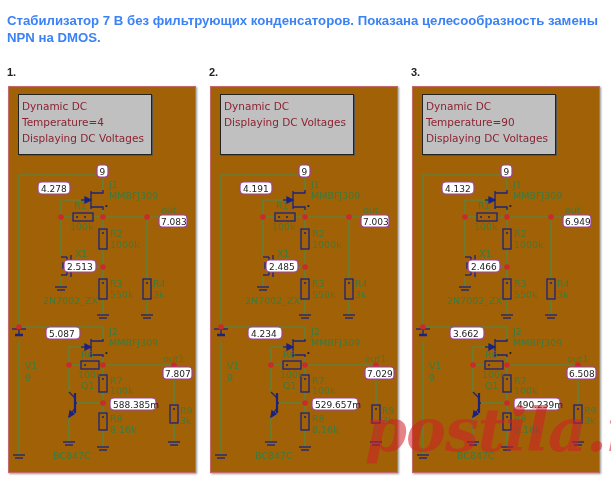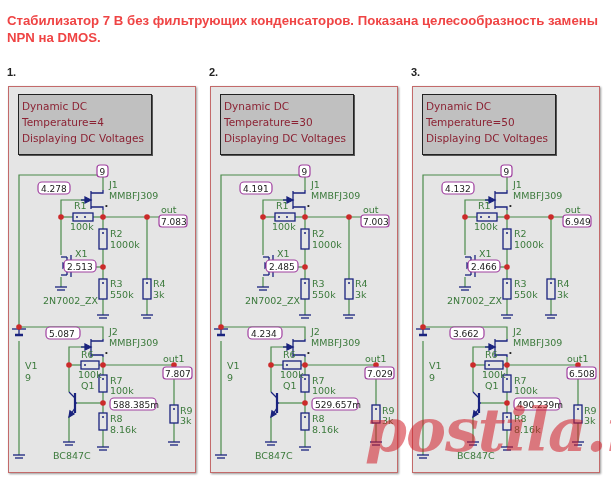--- a/index.html
+++ b/index.html
@@ -1,19 +1,19 @@
 <!DOCTYPE html>
 <html><head>
 <meta charset="utf-8">
 <style>
   html, body { margin:0; padding:0; background:#ffffff; }
   body { width:611px; height:480px; position:relative; overflow:hidden; font-family:"Liberation Sans", sans-serif; }
-  .title { position:absolute; left:7px; top:12px; width:600px; font-size:13.2px; font-weight:bold; line-height:17px; color:#ef4444; }
+  .title { position:absolute; left:7px; top:12px; width:600px; font-size:13.2px; font-weight:bold; line-height:17px; color:#3b82f6; }
   .panel-num { position:absolute; font-size:11px; font-weight:bold; color:#222; }
-  .panel { position:absolute; top:86px; width:186px; height:385px; border:1px solid #c36a6a; box-shadow:1px 1px 2px #999; background:#e5e5e5;text-decoration:underline; }
+  .panel { position:absolute; top:86px; width:186px; height:385px; border:1px solid #c36a6a; box-shadow:1px 1px 2px #999; background:#a16207;text-decoration:underline; }
   .infobox { position:absolute; left:9px; top:7px; width:134px; height:61px; background:#c0c0c0; border:1px solid #222; box-shadow:1px 1px 0 #555; color:#8b2233; font-family:"DejaVu Sans", sans-serif; font-size:10.5px; line-height:16px; padding:3px 0 0 3px; box-sizing:border-box; }
   .infobox div { white-space:nowrap; }
   svg { position:absolute; left:0; top:0; }
   .lbl { font-family:"DejaVu Sans", sans-serif; font-size:9.5px; fill:#3c7a3c; }
   .val { font-family:"DejaVu Sans", sans-serif; font-size:9px; fill:#222; }
   .watermark { position:absolute; left:365px; top:395px; font-family:"DejaVu Serif", serif; font-style:italic; font-weight:bold; font-size:60px; color:rgba(210,30,40,0.55); letter-spacing:-1px; }
 </style>
 </head>
 <body>
 
@@ -221,21 +221,20 @@
       <text class="lbl" x="44" y="372">BC847C</text>
     </g>
     <text x="96" y="121" font-size="8" fill="#222">•</text>
     <text x="96" y="268" font-size="8" fill="#222">•</text>
   </svg>
     </div>
     <div class="panel-num" style="left: 209px; top: 66px;">2.</div>
     <div class="panel" style="left: 210px;">
   <div class="infobox">
     <div>Dynamic DC</div>
-    <div>Temperature=30</div>
     <div>Displaying DC Voltages</div>
   </div>
   <svg width="186" height="385" viewBox="0 0 186 385">
     <g stroke="#4a8a4a" stroke-width="1.2" fill="none">
 
       <polyline points="94,94 94,88 10,88 10,240"></polyline>
       <line x1="10" y1="254" x2="10" y2="368"></line>
 
       <line x1="94" y1="94" x2="94" y2="103"></line>
       <line x1="94" y1="123" x2="94" y2="130"></line>
@@ -425,21 +424,21 @@
       <text class="lbl" x="44" y="372">BC847C</text>
     </g>
     <text x="96" y="121" font-size="8" fill="#222">•</text>
     <text x="96" y="268" font-size="8" fill="#222">•</text>
   </svg>
     </div>
     <div class="panel-num" style="left: 411px; top: 66px;">3.</div>
     <div class="panel" style="left: 412px;">
   <div class="infobox">
     <div>Dynamic DC</div>
-    <div>Temperature=50</div>
+    <div>Temperature=90</div>
     <div>Displaying DC Voltages</div>
   </div>
   <svg width="186" height="385" viewBox="0 0 186 385">
     <g stroke="#4a8a4a" stroke-width="1.2" fill="none">
 
       <polyline points="94,94 94,88 10,88 10,240"></polyline>
       <line x1="10" y1="254" x2="10" y2="368"></line>
 
       <line x1="94" y1="94" x2="94" y2="103"></line>
       <line x1="94" y1="123" x2="94" y2="130"></line>

